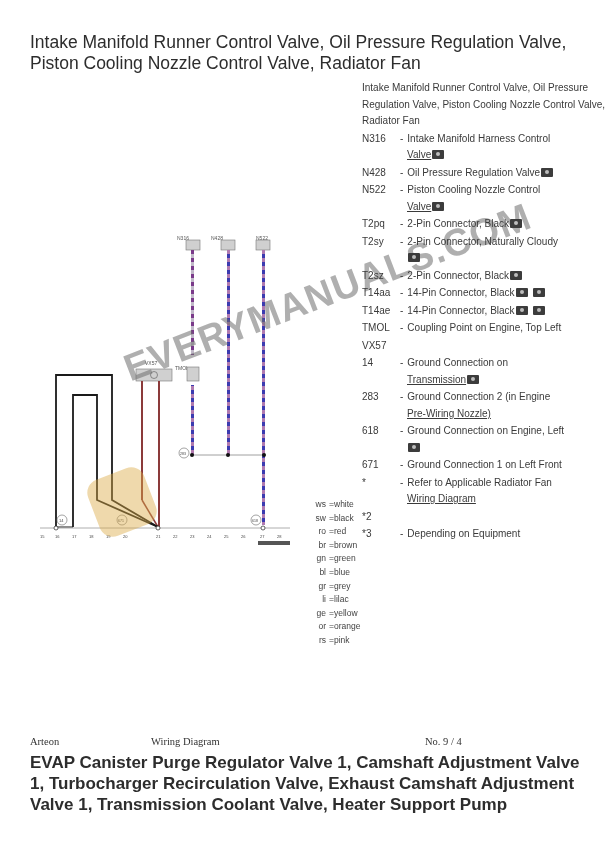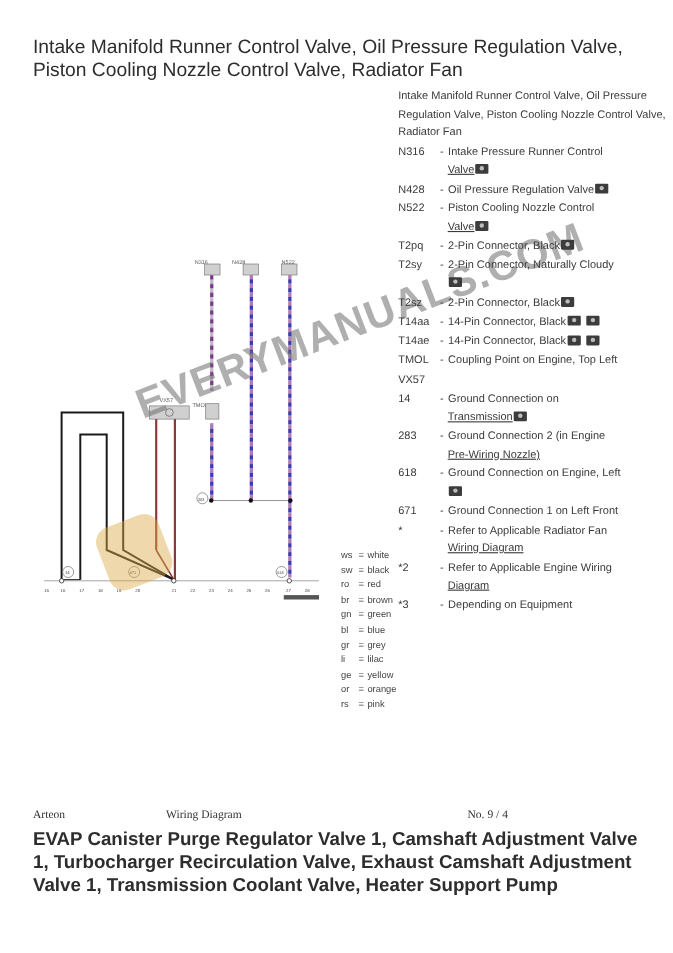--- a/index.html
+++ b/index.html
@@ -21,21 +21,21 @@
   .cam-icon {
     display: inline-block; width: 12px; height: 9px; background: #3c3c3c;
     border-radius: 1px; vertical-align: -1px; margin-left: 1px; position: relative;
   }
   .cam-icon::after {
     content: ""; position: absolute; left: 4px; top: 2px; width: 4px; height: 4px;
     border-radius: 50%; background: #bdbdbd;
   }
 
   .color-key { position: absolute; left: 310px; top: 498px; font-size: 8.5px; color: #444; }
-  .color-key .ck-row { line-height: 13.6px; display: flex; }
+  .color-key .ck-row { line-height: 13.6px; display: flex; text-align: right; }
   .color-key .ck-code { width: 16px; }
   .color-key .ck-eq { width: 8px; }
 
   .diagram { position: absolute; left: 40px; top: 230px; width: 260px; height: 320px; }
 
   .footer-bar { position: absolute; top: 736px; left: 30px; width: 560px; font-size: 10.5px; color: #333; }
   .footer-bar span { position: absolute; top: 0; white-space: nowrap; font-family: Liberation Serif, serif; }
   .next-title {
     position: absolute; left: 30px; top: 752px; width: 560px;
     font-size: 17px; line-height: 21px; color: #2d2d2d;
@@ -145,21 +145,21 @@
 </div>
 
 <div class="wm-logo"></div>
 <div class="watermark">EVERYMANUALS.COM</div>
 
 <div class="legend-panel">
   <div class="legend-heading">Intake Manifold Runner Control Valve, Oil Pressure Regulation Valve, Piston Cooling Nozzle Control Valve, Radiator Fan</div>
   <div id="legend-rows">
       <div class="legend-row">
         <span class="legend-code">N316</span>
-        <span class="legend-desc"><span class="dash">-</span><span>Intake Pressure Runner Control</span><span class="cont"><span>Valve</span><span class="cam-icon"></span></span></span>
+        <span class="legend-desc"><span class="dash">-</span><span>Intake Manifold Harness Control</span><span class="cont"><span>Valve</span><span class="cam-icon"></span></span></span>
       </div>
       <div class="legend-row">
         <span class="legend-code">N428</span>
         <span class="legend-desc"><span class="dash">-</span><span>Oil Pressure Regulation Valve</span><span class="cam-icon"></span></span>
       </div>
       <div class="legend-row">
         <span class="legend-code">N522</span>
         <span class="legend-desc"><span class="dash">-</span><span>Piston Cooling Nozzle Control</span><span class="cont"><span>Valve</span><span class="cam-icon"></span></span></span>
       </div>
       <div class="legend-row">
@@ -204,21 +204,20 @@
       <div class="legend-row">
         <span class="legend-code">671</span>
         <span class="legend-desc"><span class="dash">-</span><span>Ground Connection 1 on Left Front</span></span>
       </div>
       <div class="legend-row">
         <span class="legend-code">*</span>
         <span class="legend-desc"><span class="dash">-</span><span>Refer to Applicable Radiator Fan</span><span class="cont"><span>Wiring Diagram</span></span></span>
       </div>
       <div class="legend-row">
         <span class="legend-code">*2</span>
-        <span class="legend-desc"><span class="dash">-</span><span>Refer to Applicable Engine Wiring</span><span class="cont"><span>Diagram</span></span></span>
       </div>
       <div class="legend-row">
         <span class="legend-code">*3</span>
         <span class="legend-desc"><span class="dash">-</span><span>Depending on Equipment</span></span>
       </div>
     </div>
 </div>
 
 <div class="color-key">
   <div id="ck-rows">

